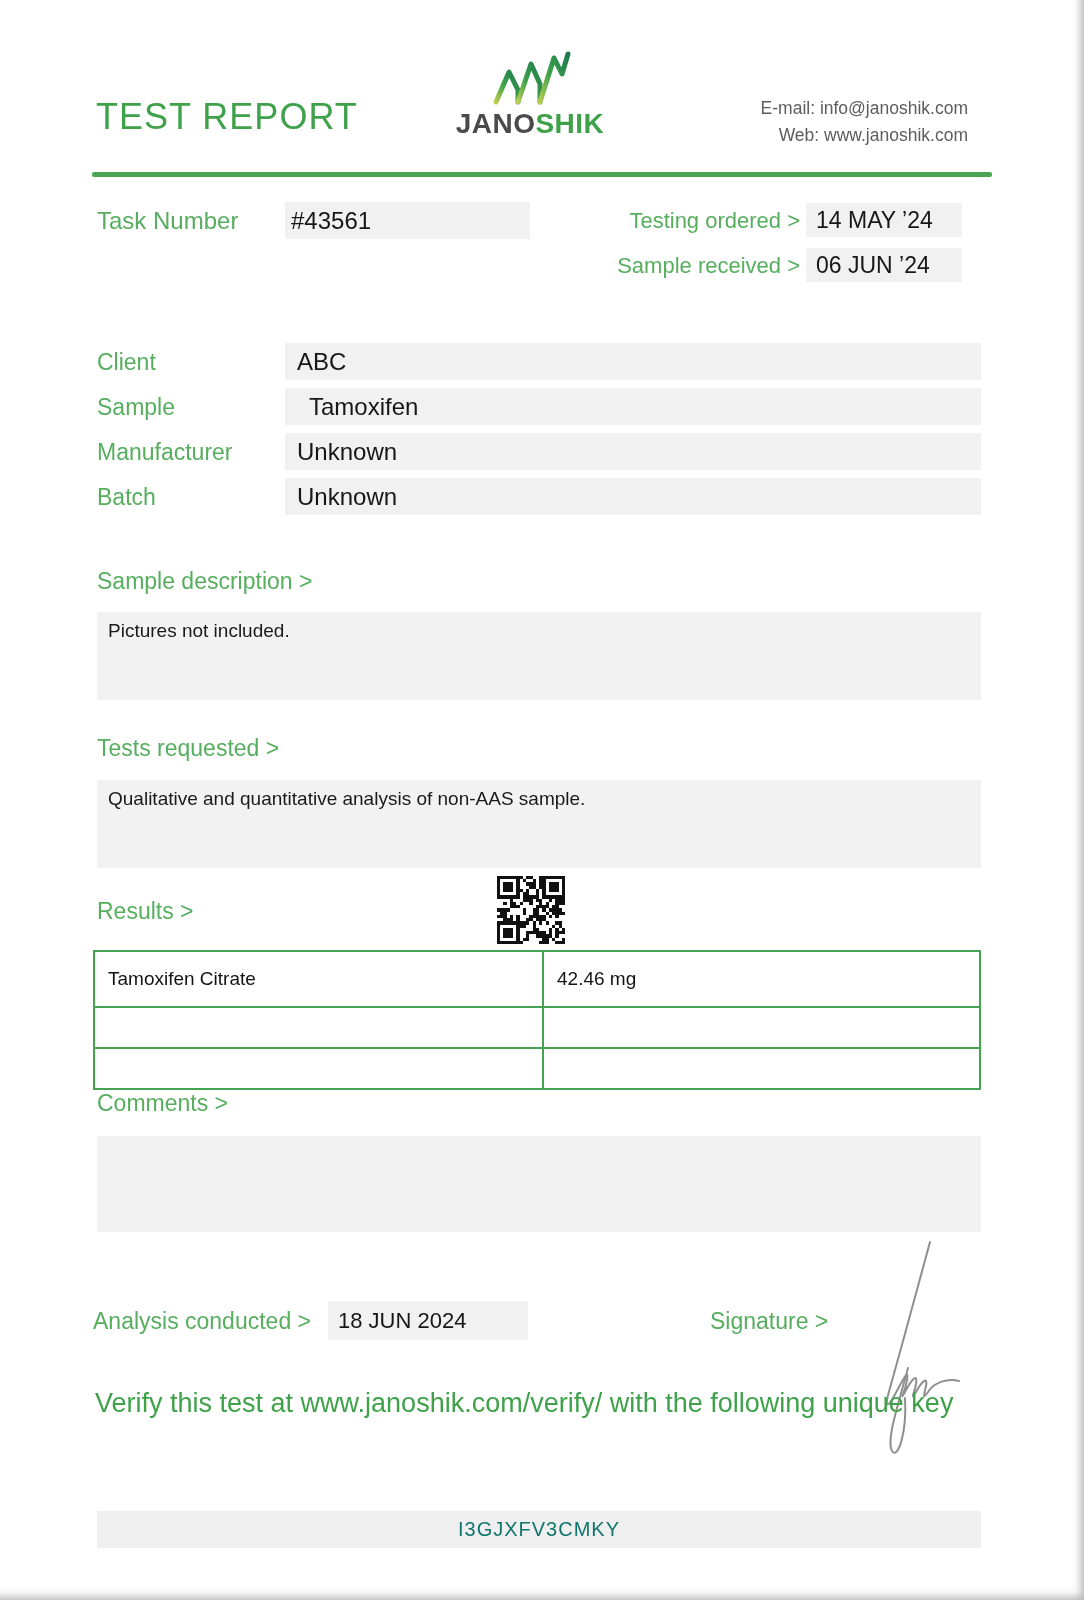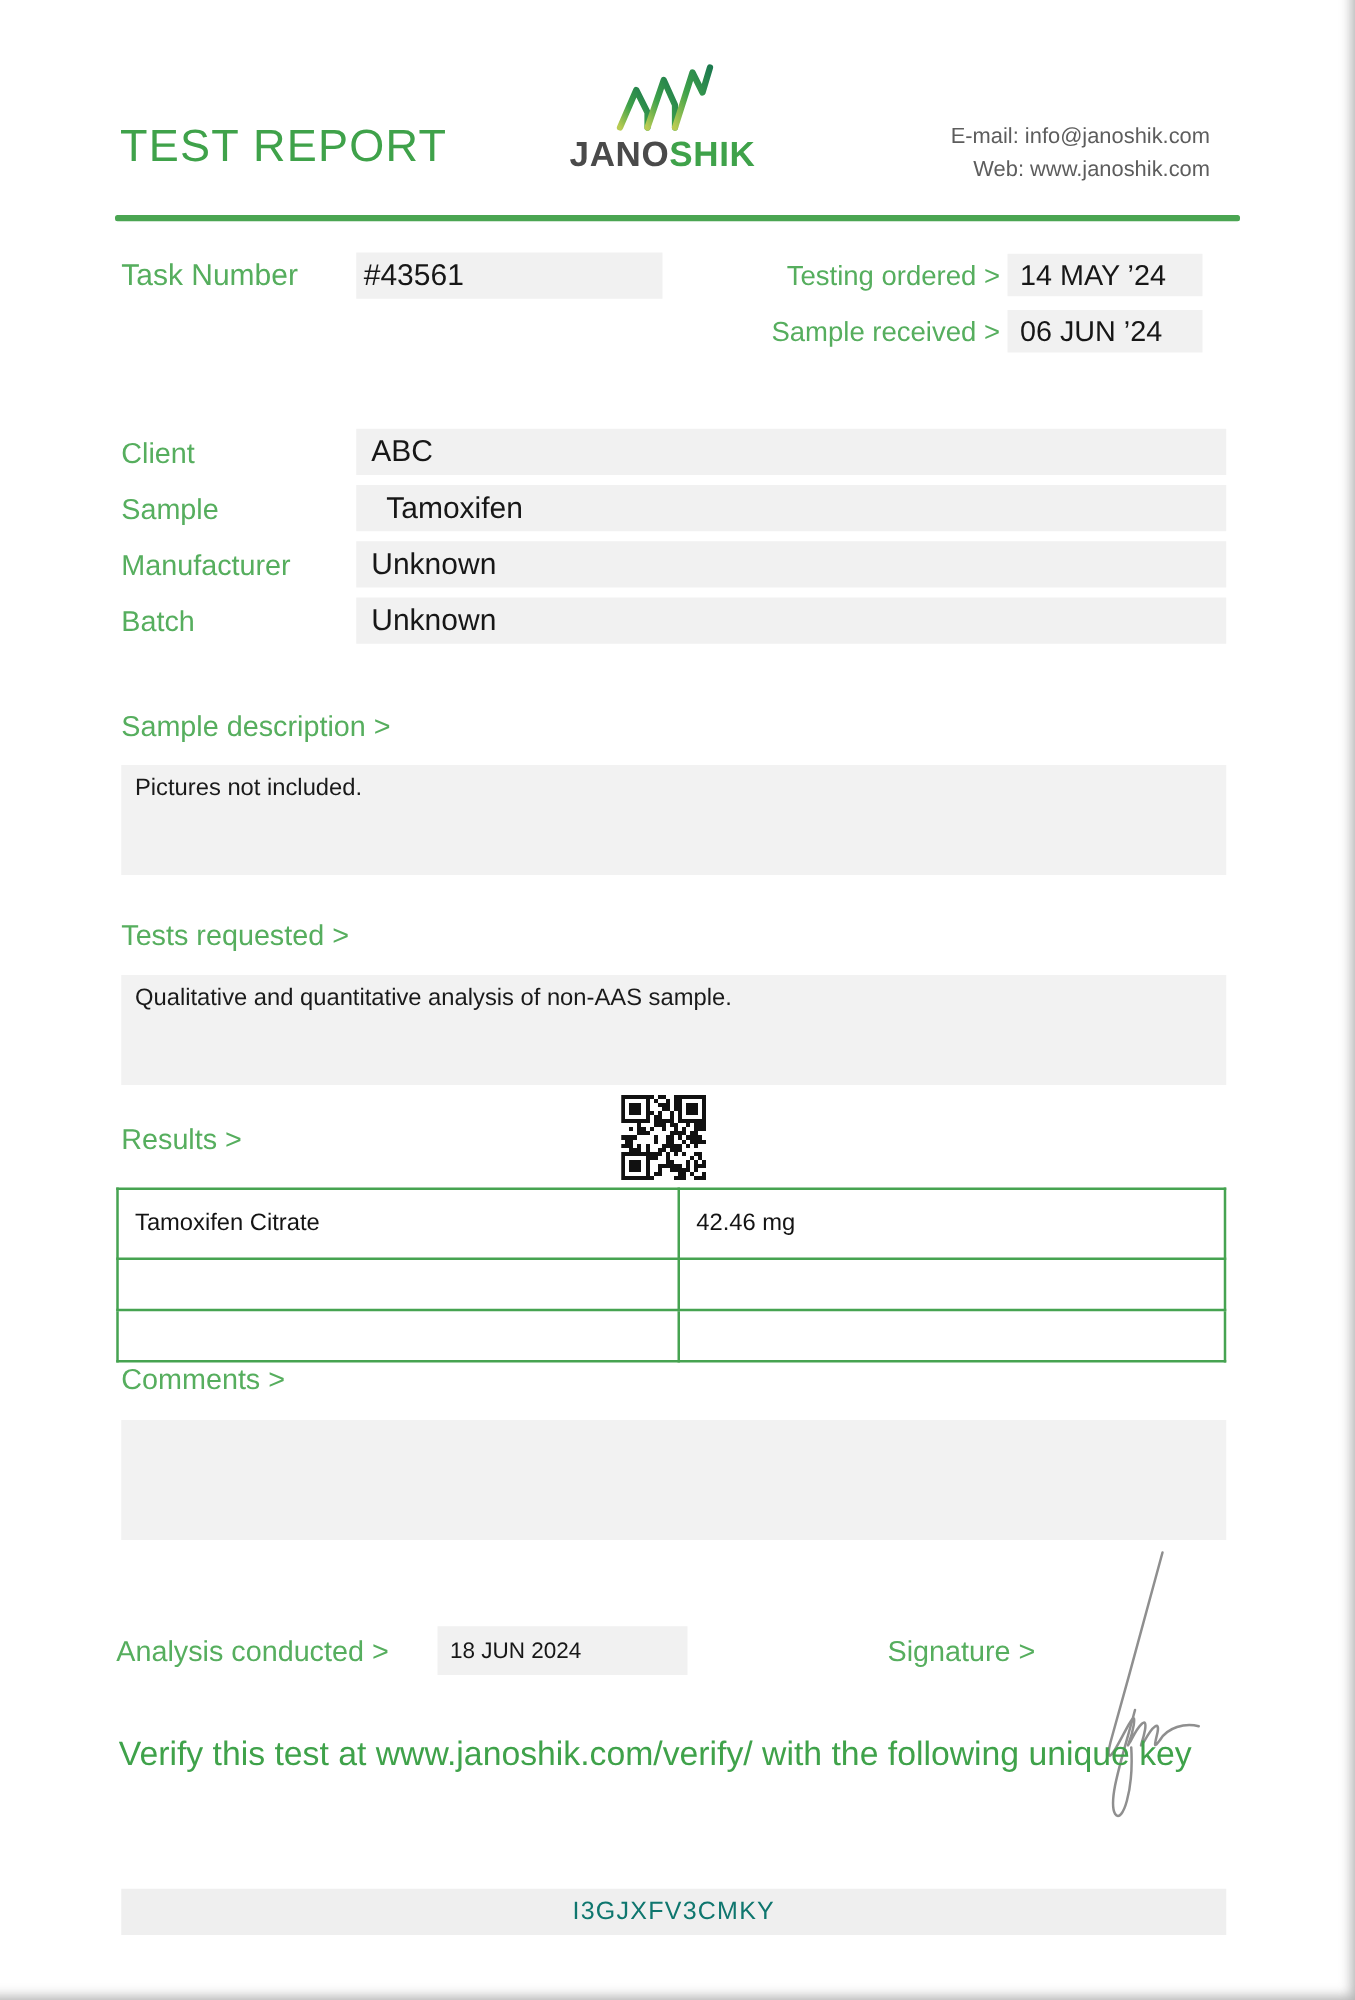--- a/index.html
+++ b/index.html
@@ -43,22 +43,22 @@
 
   .qr { position:absolute; left:497px; top:876px; width:68px; height:68px; }
 
   .rtable { position:absolute; left:93px; top:950px; width:888px;
             border-collapse:collapse; }
   .rtable td { border:2px solid var(--table-green); height:41px;
                font-size:19px; color:#141414; padding:16px 13px; background:#fff; }
   .rtable td.c1 { width:449px; }
 
   .an-lbl { left:81px; top:1308px;margin-left:12px; }
-  .an-box { left:350px; top:1301px; width:200px; height:39px; line-height:39px;
-            padding-left:10px; font-size:18px; }
+  .an-box { left:328px; top:1301px; width:200px; height:39px; line-height:39px;
+            padding-left:10px; font-size:22px; }
   .sig-lbl { left:710px; top:1308px; }
   .sig { position:absolute; left:848px; top:1230px; }
 
   .verify { position:absolute; left:95px; top:1388px; width:890px;
             font-size:27px; color:var(--title-green); }
   .key-box { position:absolute; left:97px; top:1511px; width:884px; height:37px;
              background:#efefef; text-align:center; line-height:37px;
              font-size:20px; letter-spacing:1px; color:#0f766e; }
 </style>
 </head>

